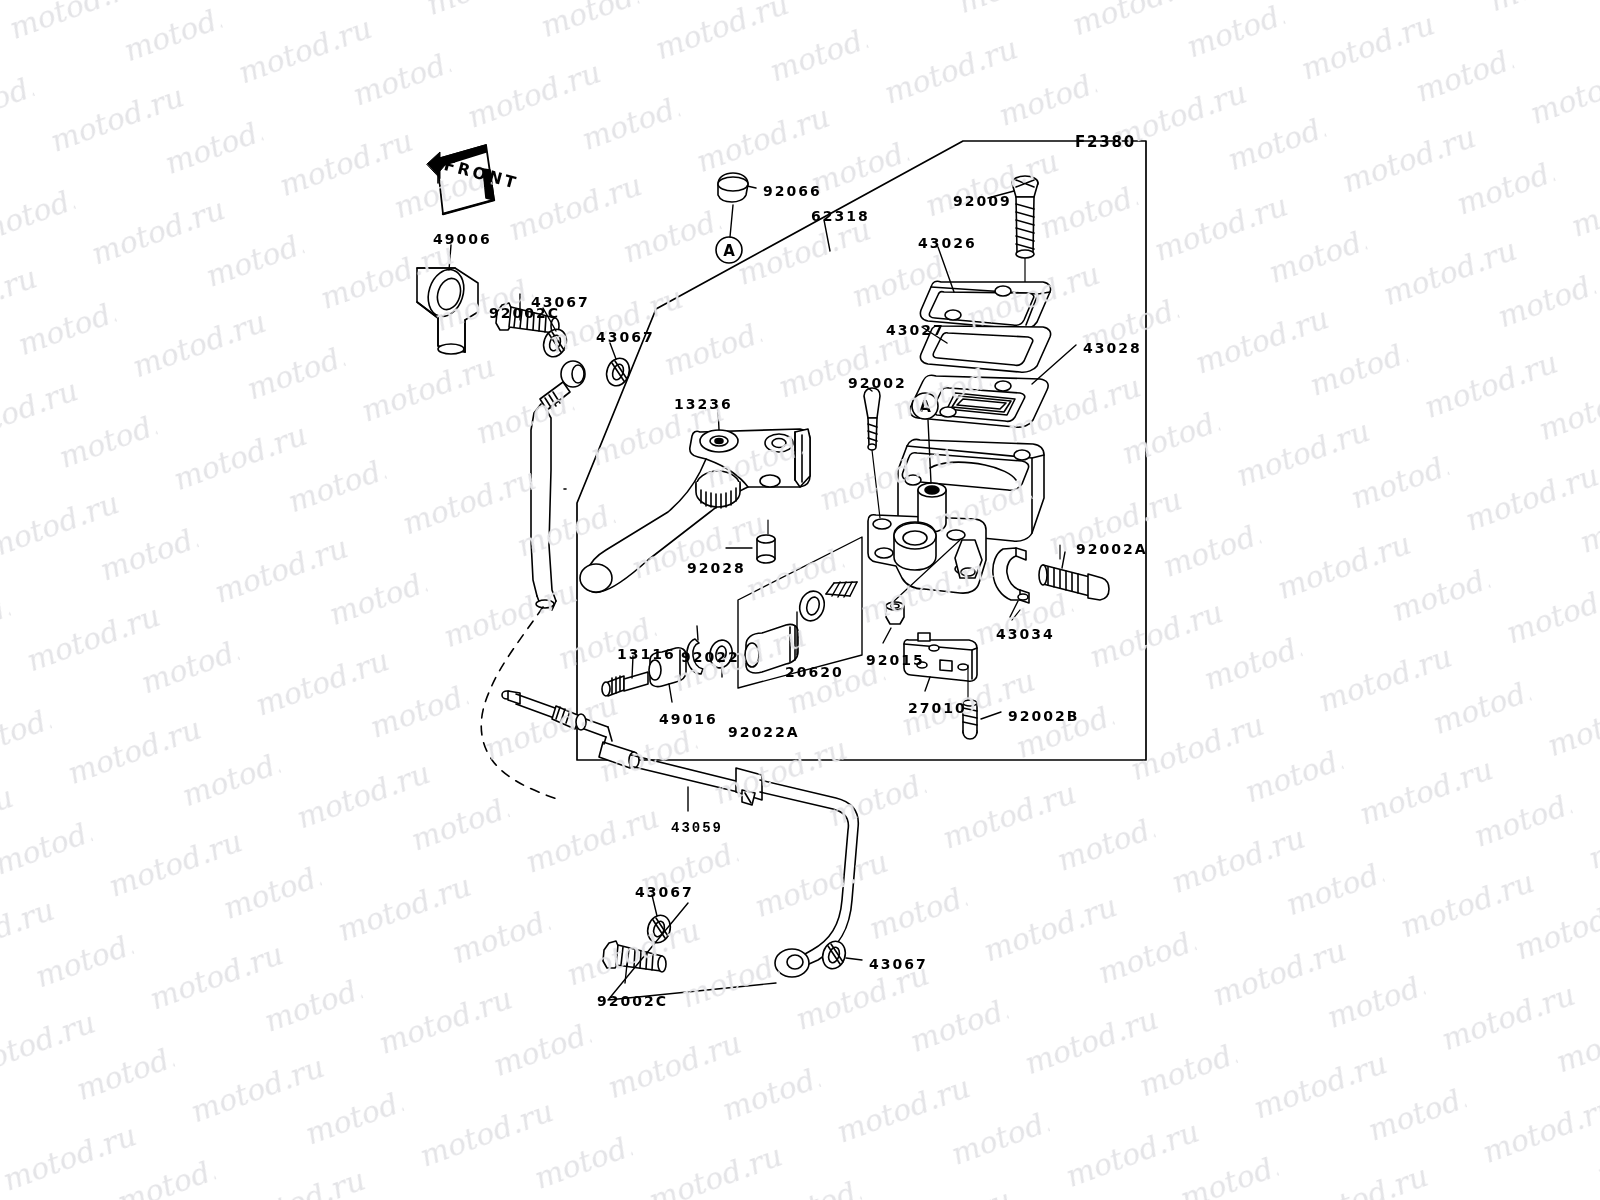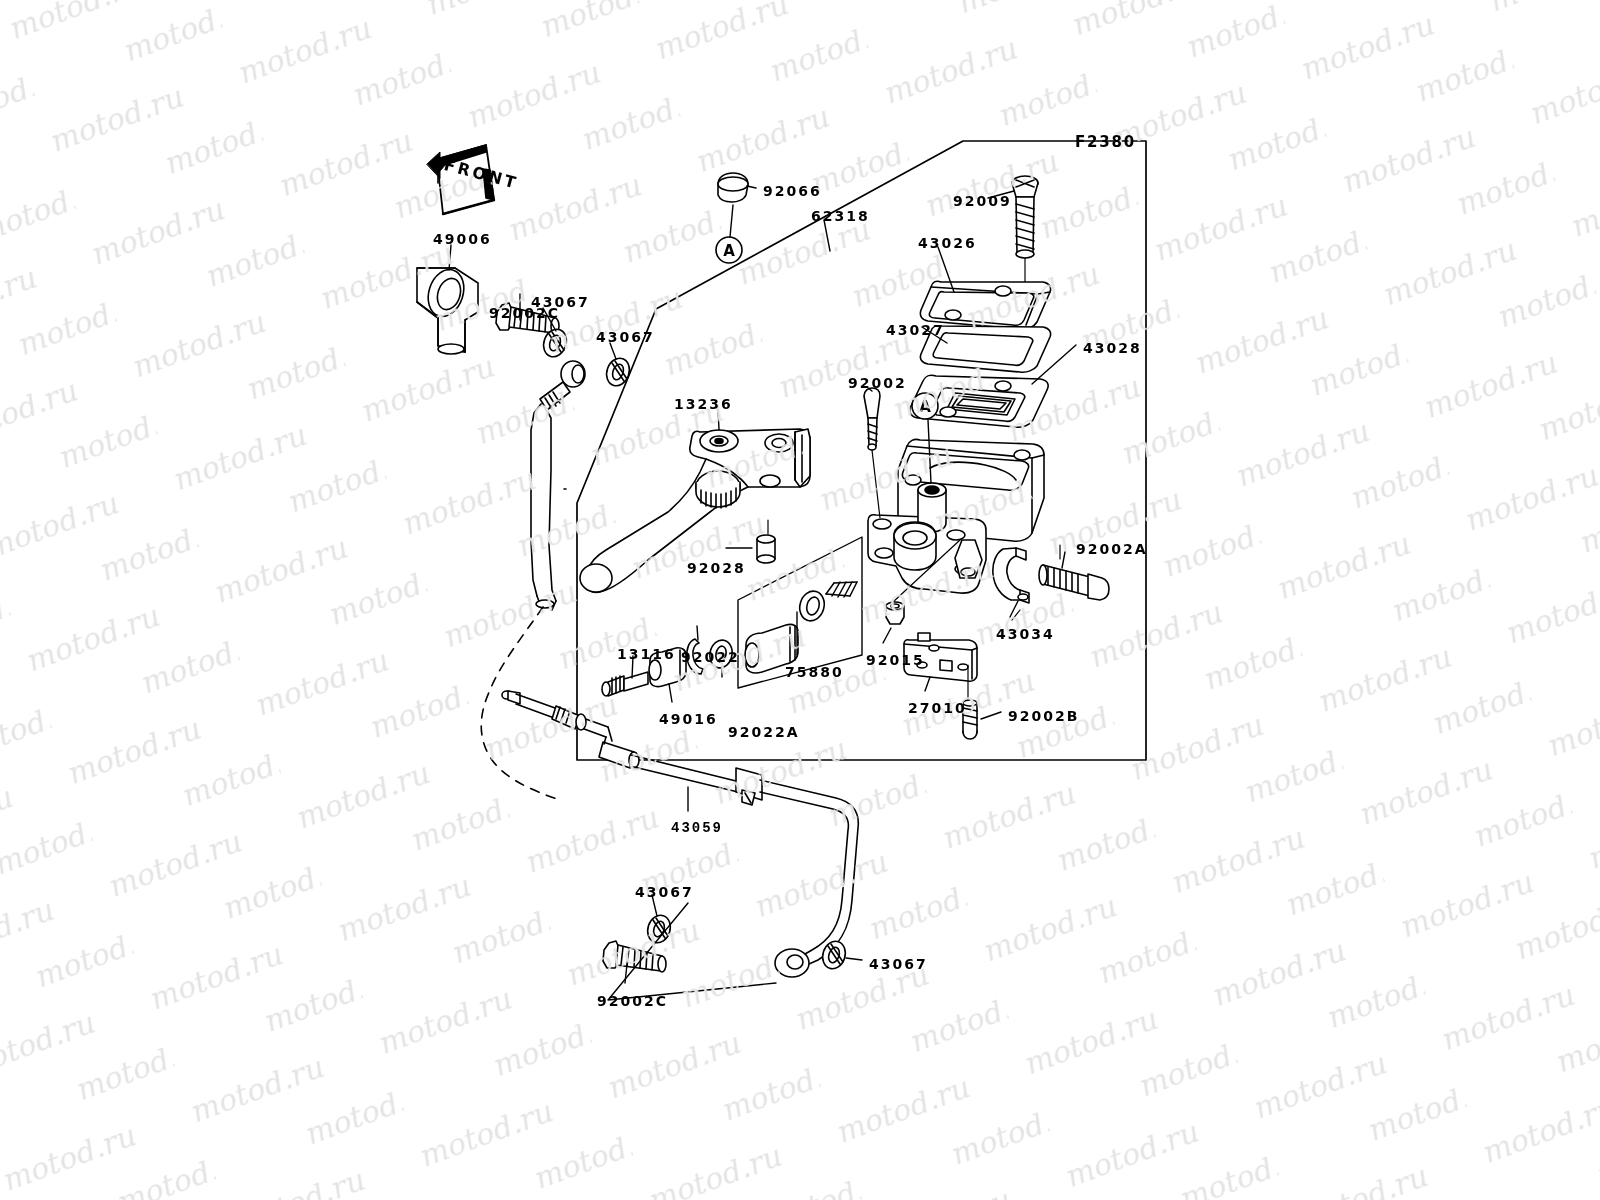--- a/index.html
+++ b/index.html
@@ -390,21 +390,21 @@
       <div class="lbl" style="left: 1083px; top: 340px;">43028</div>
       <div class="lbl" style="left: 674px; top: 396px;">13236</div>
       <div class="lbl" style="left: 848px; top: 375px;">92002</div>
       <div class="lbl" style="left: 687px; top: 560px;">92028</div>
       <div class="lbl" style="left: 1052px; top: 541px; margin-left: 24px;">92002A</div>
       <div class="lbl" style="left: 996px; top: 626px;">43034</div>
       <div class="lbl" style="left: 681px; top: 649px; text-align: right;">92022</div>
       <div class="lbl" style="left: 617px; top: 646px;">13116</div>
       <div class="lbl" style="left: 728px; top: 686px; margin-top: 38px;">92022A</div>
       <div class="lbl" style="left: 659px; top: 711px;">49016</div>
-      <div class="lbl" style="left: 785px; top: 664px;">75880</div>
+      <div class="lbl" style="left: 785px; top: 664px;">20620</div>
       <div class="lbl" style="left: 866px; top: 652px;">92015</div>
       <div class="lbl" style="left: 908px; top: 700px;">27010</div>
       <div class="lbl" style="left: 1008px; top: 708px;">92002B</div>
       <div class="lbl" style="left: 671px; top: 820px; font-family: Liberation Mono, monospace;">43059</div>
       <div class="lbl" style="left: 635px; top: 884px;">43067</div>
       <div class="lbl" style="left: 869px; top: 956px;">43067</div>
       <div class="lbl" style="left: 597px; top: 993px;">92002C</div>
       <div class="lbl mid" style="left: 1075px; top: 133px;">F2380</div>
       <div class="lbl small" style="left: 447px; top: 155px; transform: rotate(15deg); transform-origin: left top; letter-spacing: 3px; font-size: 16px;">FRONT</div>
     </div>

